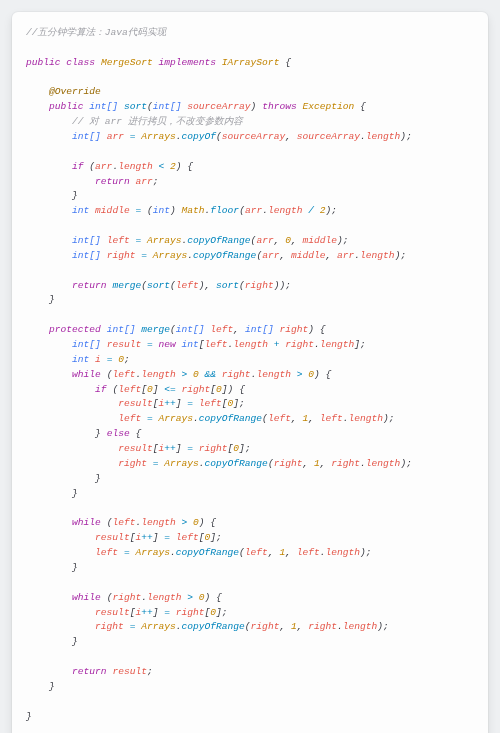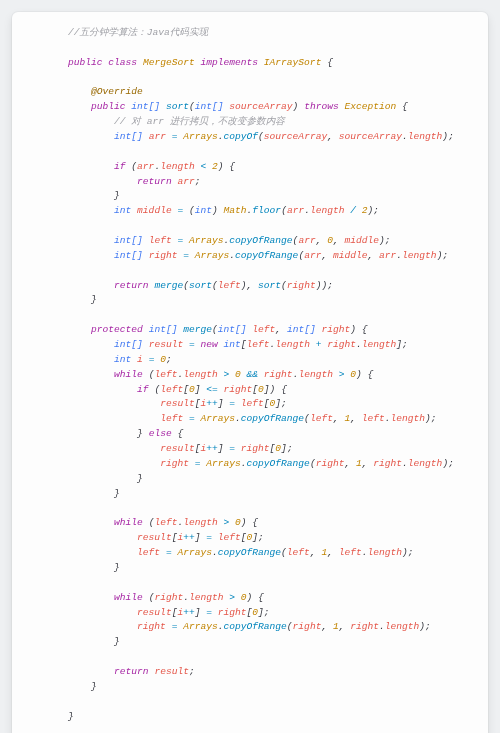--- a/index.html
+++ b/index.html
@@ -17,21 +17,20 @@
     padding: 14px 14px 16px 14px;
     overflow: hidden;
   }
   pre.code {
     font-family: inherit;
     font-size: 9.6px;
     line-height: 1.55;
     white-space: pre;
     color: #383a42; 
     font-style: italic;
-    margin-left: 42px;
   }
   
   .cmt  { color: #a0a1a7; }    
   .kw   { color: #a626a4; }    
   .type { color: #4078f2; }    
   .cls  { color: #c18401; }    
   .ann  { color: #986801; }    
   .fn   { color: #0184bc; }    
   .var  { color: #e45649; }    
   .num  { color: #c18401; }    

